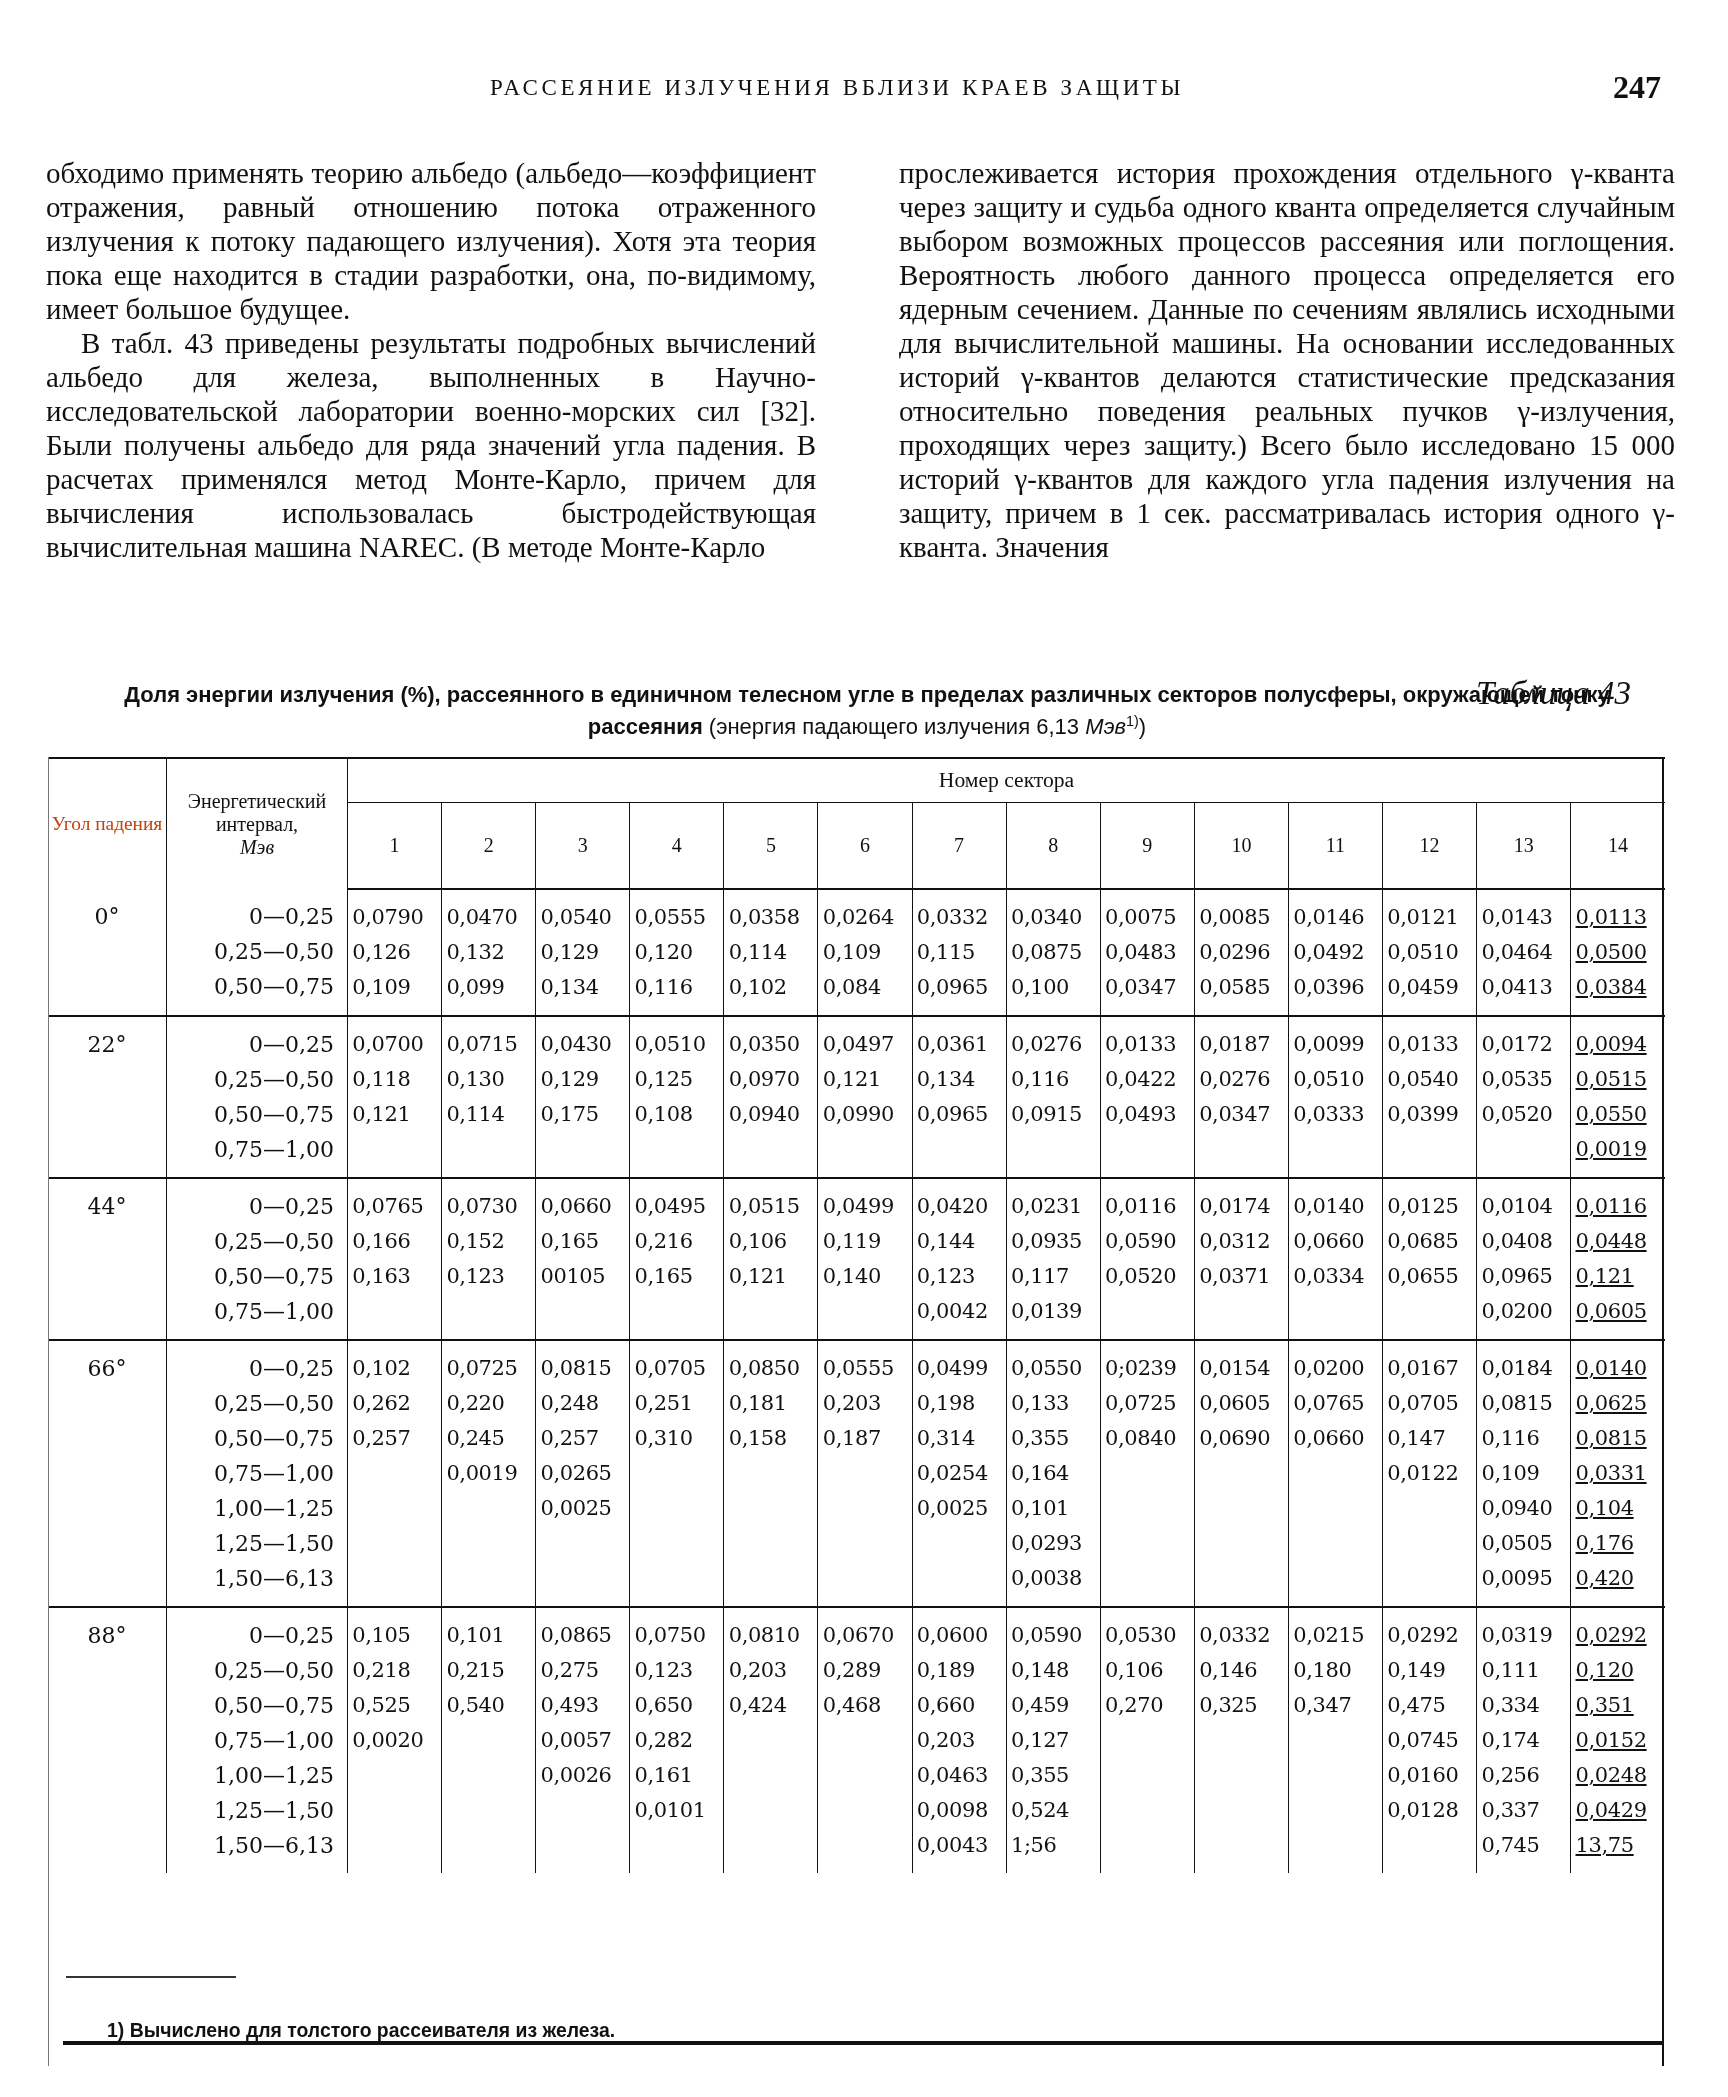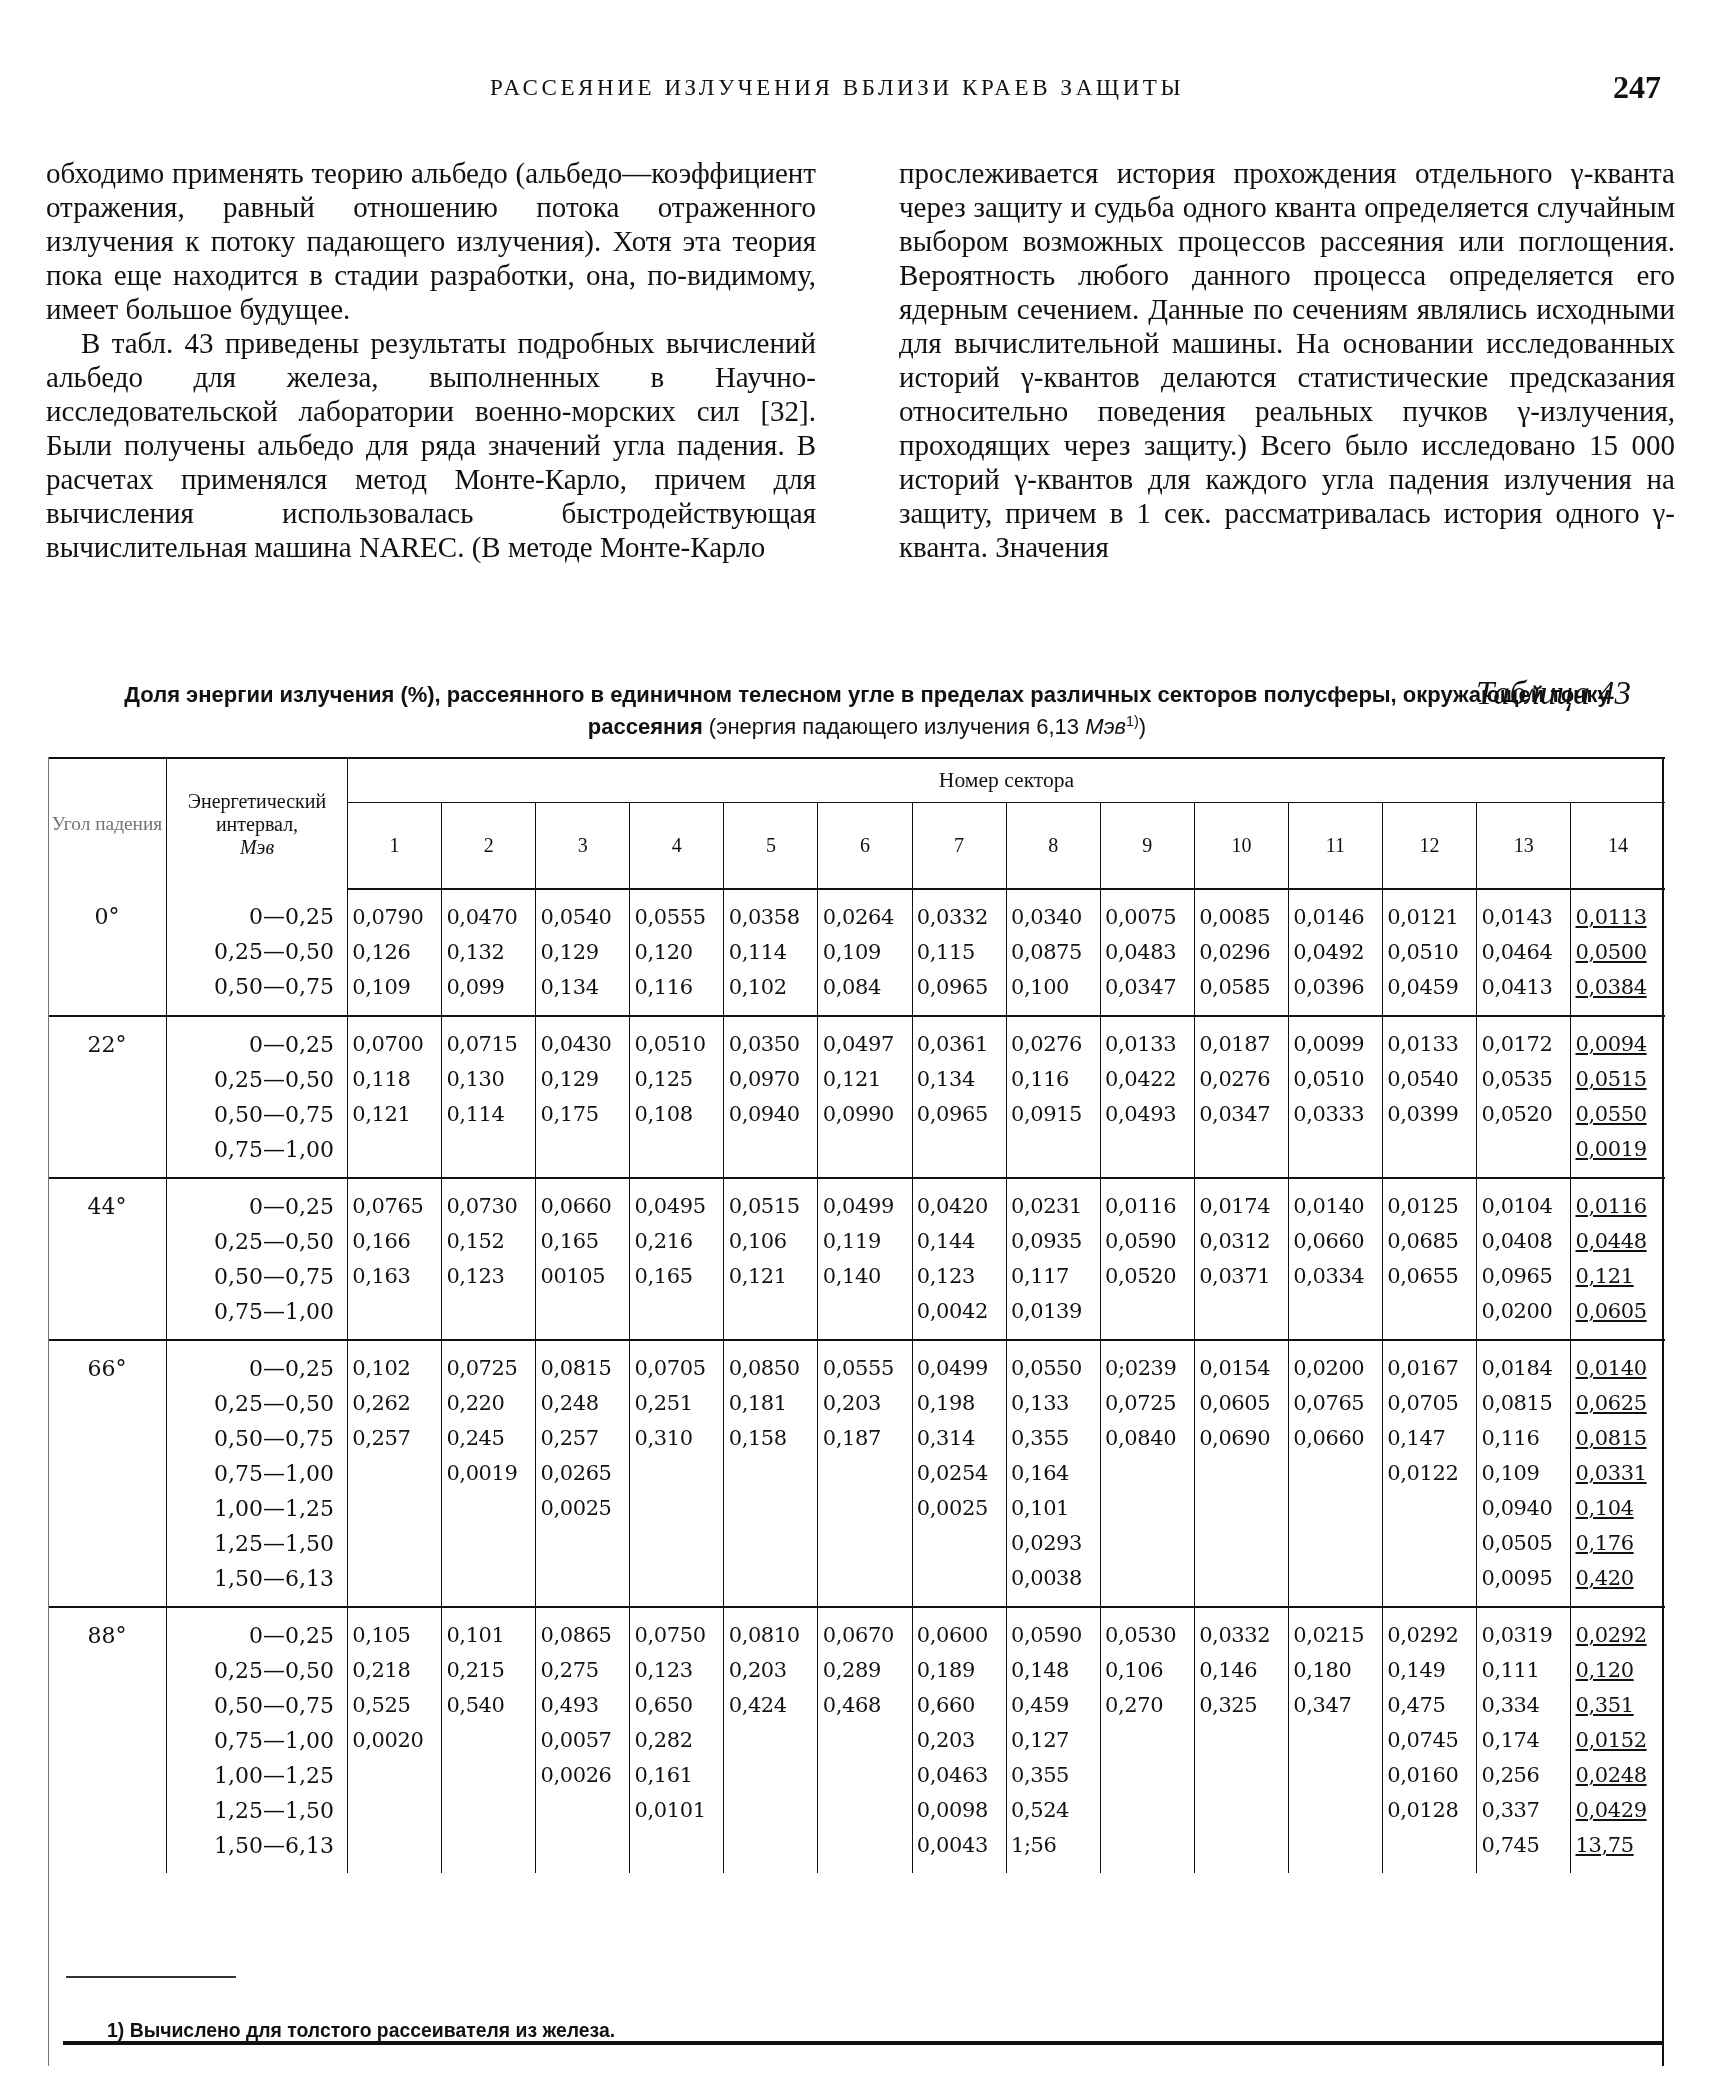--- a/index.html
+++ b/index.html
@@ -16,21 +16,21 @@
   .caption { position: absolute; top: 681px; left: 86px; width: 1562px; text-align: center; font-family: "Liberation Sans", "DejaVu Sans", sans-serif; font-size: 22px; line-height: 27px; }
   .caption b { font-weight: bold; }
   .caption .sup { font-size: 14.4px; vertical-align: super; }
   .caption i { font-style: italic; }
 
   .table-wrap { position: absolute; top: 757px; left: 48px; width: 1617px; }
   table { border-collapse: collapse; width: 1617px; table-layout: fixed; font-size: 24px; }
   th, td { padding: 0; vertical-align: top; }
   thead tr.top th { border-top: 2.9px solid #111; }
   th { font-weight: normal; font-family: "Liberation Serif", serif; }
-  .h-angle { width: 118px; border-right: 1.4px solid #111; text-align: center; font-size: 19.4px; line-height: 21.6px; vertical-align: middle; color: #737373; }
+  .h-angle { width: 118px; border-right: 1.4px solid #111; text-align: center; font-size: 19.4px; line-height: 21.6px; vertical-align: middle; color: #c2410c; }
   .h-energy { width: 180px; border-right: 1.4px solid #111; text-align: center; font-size: 20px; line-height: 23px; vertical-align: middle; }
   .h-energy i { font-style: italic; }
   .h-sector-group { height: 43px; text-align: center; font-size: 21.6px; border-bottom: 1.4px solid #111; vertical-align: middle; }
   .h-sector { height: 85px; text-align: center; vertical-align: middle; font-size: 20px; border-right: 1.4px solid #111; }
   .h-sector:last-child { border-right: none; }
   thead tr.bottom th { border-bottom: 2.9px solid #111; }
   tbody.group td { border-bottom: 2.2px solid #111; padding-top: 10px; padding-bottom: 10px; }
   tbody.group:last-of-type td { border-bottom: none; }
   td.angle { text-align: center; font-size: 24px; border-right: 1.4px solid #111; }
   td.energy { text-align: right; padding-right: 13px; border-right: 1.4px solid #111; }

